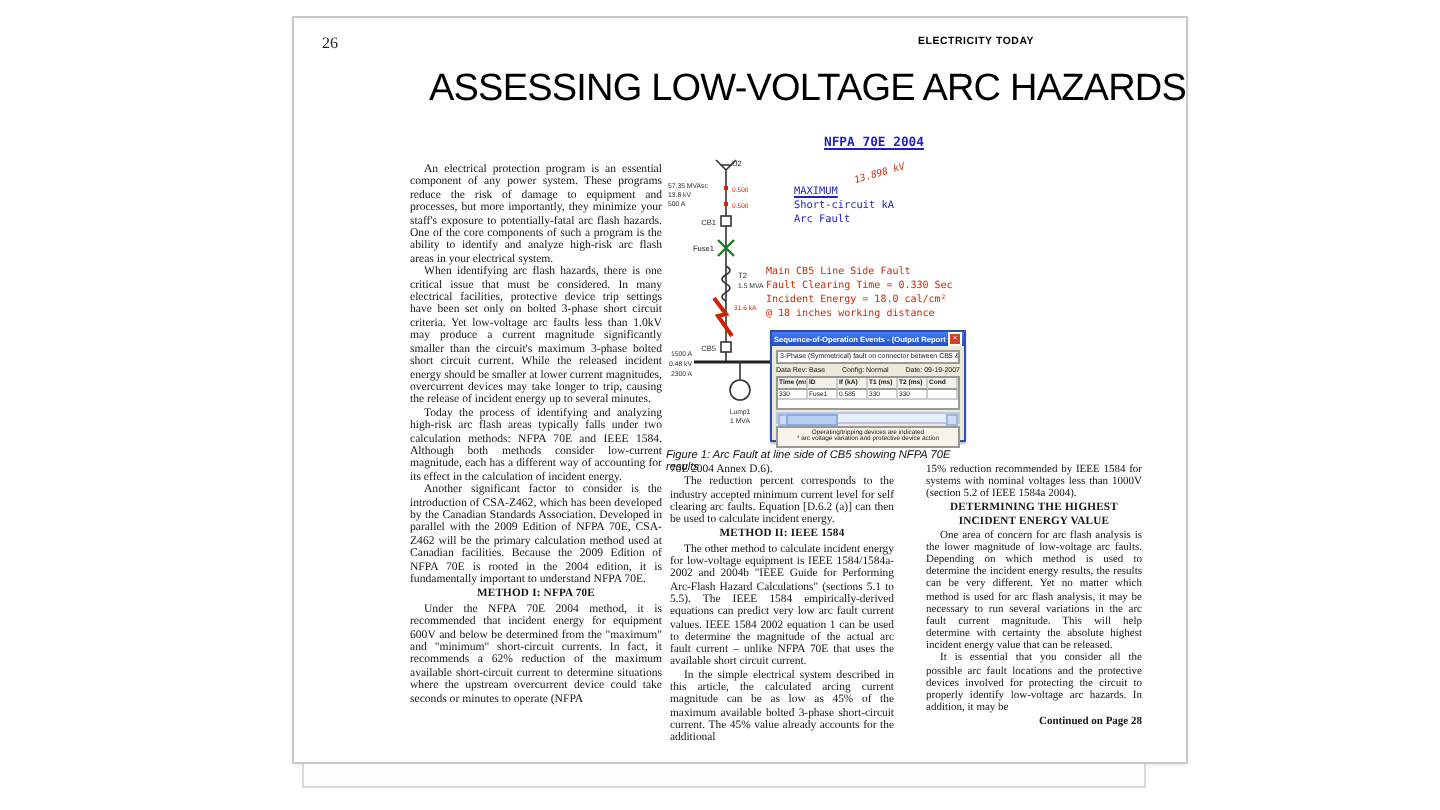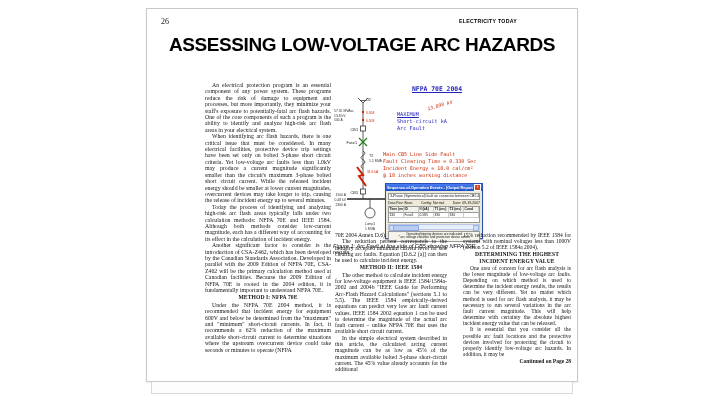--- a/index.html
+++ b/index.html
@@ -1,42 +1,42 @@
 <!DOCTYPE html>
 <html><head>
 <meta charset="utf-8">
 <style>
   html,body{margin:0;padding:0;}
   .canvas{position:relative;width:720px;height:405px;background:#ffffff;overflow:hidden;
           font-family:"Liberation Serif",serif;color:#151515;}
   .page{position:absolute;left:146px;top:8px;width:430px;height:372px;background:#fff;
-        border:1px solid #c9c9c9;box-shadow:0 1px 2px rgba(0,0,0,.08);}
+        border:1px solid #c9c9c9;box-shadow:0 1px 2px rgba(0,0,0,.08);padding-left:16px;}
   .under1{position:absolute;left:151px;top:382px;width:420px;height:11px;background:#fdfdfd;
           border:1px solid #d9d9d9;border-top:none;}
   
   .pgnum{position:absolute;left:14px;top:8px;font-size:8px;color:#222;}
   .pub{position:absolute;left:312px;top:9px;font-family:"Liberation Sans",sans-serif;
        font-weight:bold;font-size:5.2px;letter-spacing:.3px;color:#000;}
-  .title{position:absolute;left:0;right:0;top:25px;text-align:center;
-         font-family:"Liberation Sans",sans-serif;font-weight:bold;font-size:19px;
+  .title{position:absolute;left:0;right:0;top:25px;text-align:right;
+         font-family:"Liberation Sans",sans-serif;font-weight:normal;font-size:19px;
          letter-spacing:-.4px;color:#000;}
   .byline{position:absolute;left:58px;top:52px;font-family:"Liberation Sans",sans-serif;
           font-size:7.5px;color:#111;}
   
   .col{position:absolute;overflow:hidden;text-align:justify;font-size:5.7px;line-height:6.3px;}
   .col p{margin:0;text-indent:7px;}
   .col p.ni{text-indent:0;}
   .col1{left:58px;top:73px;width:126px;height:293px;font-size:5.8px;line-height:6.4px;}
   .col2t{left:188px;top:223px;width:112px;height:143px;}
   .col3{left:316px;top:223px;width:108px;height:143px;font-size:5.5px;line-height:6.15px;}
   .mh{margin:1px 0;text-align:center;font-weight:bold;font-size:5.6px;text-indent:0;
       font-family:"Liberation Serif",serif;letter-spacing:.1px;}
   .continued{font-weight:bold;text-align:right;margin-top:1px;}
   
-  .figure{position:absolute;left:186px;top:58px;width:152px;height:170px;margin-top:18px;}
+  .figure{position:absolute;left:186px;top:58px;width:152px;height:170px;}
   .fig-head{position:absolute;left:54px;top:0;width:100px;text-align:center;
             font-family:"DejaVu Sans Mono",monospace;font-weight:bold;font-size:6.4px;
             color:#2323bb;text-decoration:underline;}
   .oneline{position:absolute;left:0;top:10px;width:64px;height:152px;}
   .t-id{font-family:"Liberation Sans",sans-serif;font-size:3.8px;fill:#222;}
   .t-sm{font-family:"Liberation Sans",sans-serif;font-size:3.4px;fill:#333;}
   .t-red{font-family:"Liberation Sans",sans-serif;font-size:3.3px;fill:#cc2a00;}
   .kvdiag{position:absolute;left:94px;top:18px;font-family:"DejaVu Sans Mono",monospace;
           font-style:italic;font-size:4.8px;color:#cc3311;transform:rotate(-16deg);white-space:nowrap;}
   .maxblk{position:absolute;left:64px;top:26px;font-family:"DejaVu Sans Mono",monospace;

